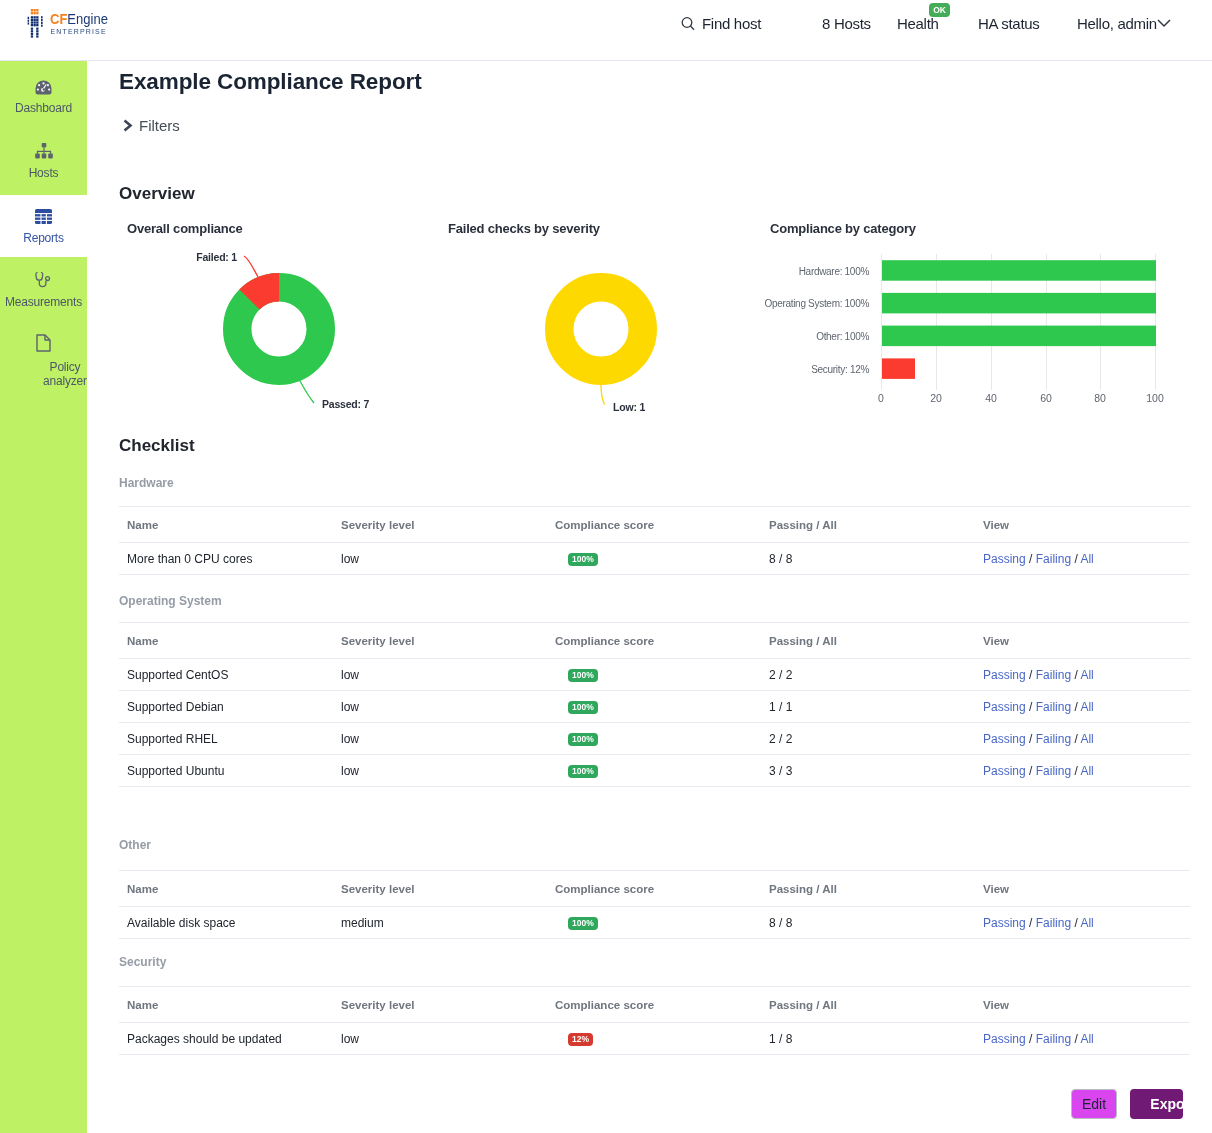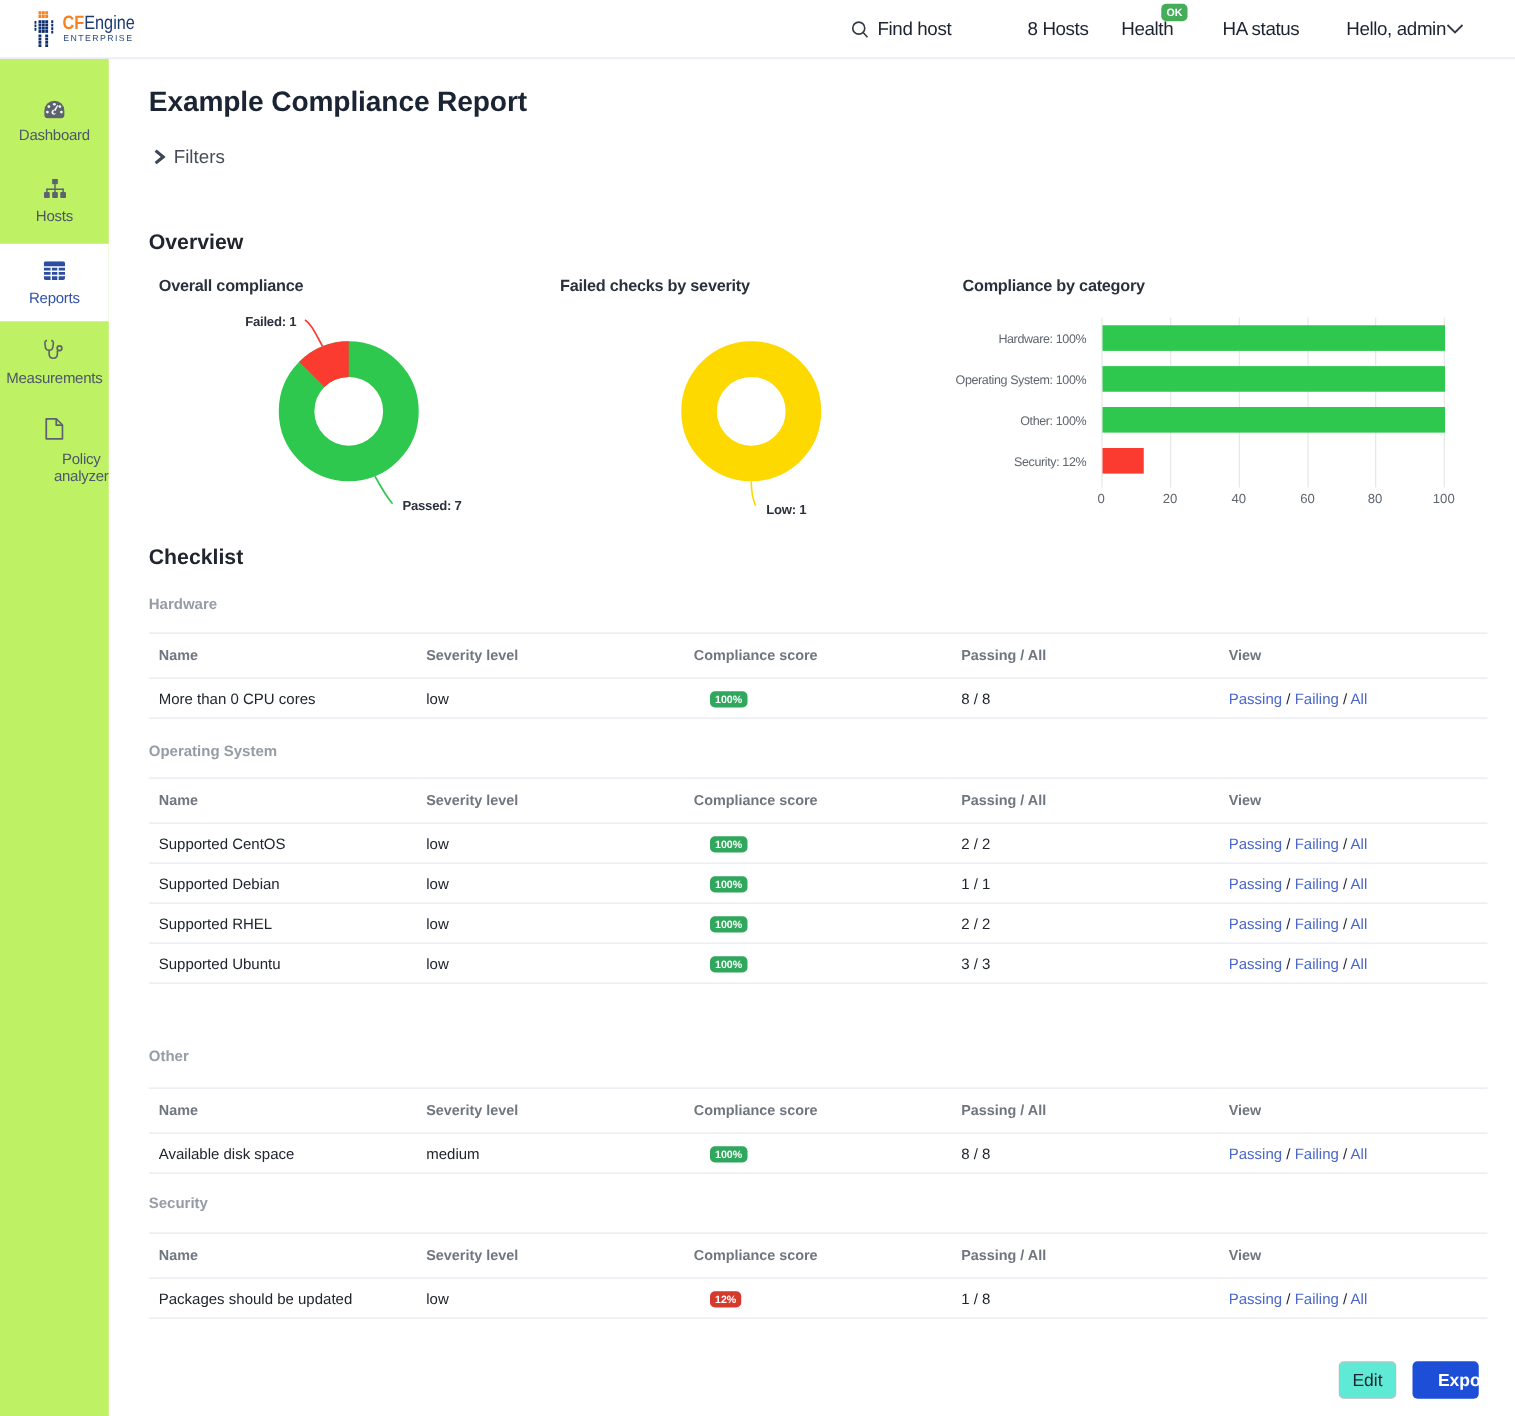--- a/index.html
+++ b/index.html
@@ -1,21 +1,21 @@
 <!DOCTYPE html>
 <html><head>
 <meta charset="utf-8">
 <style>
 * { margin:0; padding:0; box-sizing:border-box; }
 html,body { width:1212px; height:1133px; background:#fff; font-family:"Liberation Sans", sans-serif; }
 #page { position:relative; width:1212px; height:1133px; overflow:hidden; background:#fff; }
 .abs { position:absolute; }
 
 
-#header { position:absolute; left:0; top:0; width:1212px; height:47px; background:#fff; border-bottom:1px solid #e3e7ef; z-index:5; }
+#header { position:absolute; left:0; top:0; width:1212px; height:61px; background:#fff; border-bottom:1px solid #e3e7ef; z-index:5; }
 .navitem { position:absolute; top:0; height:46px; display:flex; align-items:center; font-size:15px; letter-spacing:-0.3px; color:#1d2330; }
 
 
 #sidebar { position:absolute; left:0; top:47px; width:87px; height:1086px; background:#bef264; }
 .sideitem { position:absolute; left:0; width:87px; text-align:center; }
 .sidelabel { font-size:12px; letter-spacing:-0.2px; color:#4c5768; }
 .sidelabel.active { color:#3353a4; }
 
 
 .h1 { position:absolute; left:119px; font-size:22.5px; font-weight:bold; color:#1b2433; letter-spacing:-0.1px; }
@@ -28,22 +28,22 @@
 .ctable th { height:36px; text-align:left; vertical-align:middle; font-size:11.5px; font-weight:bold; color:#70767f; padding:0 0 0 8px; border-top:1px solid #e6e9ef; border-bottom:1px solid #e6e9ef; }
 .ctable td { height:32px; vertical-align:middle; font-size:12px; color:#20252e; padding:0 0 0 8px; border-bottom:1px solid #e6e9ef; }
 .badge { display:inline-block; margin-left:13px; padding:0 4px; height:13.5px; line-height:13.5px; border-radius:4px; font-size:8.5px; font-weight:bold; color:#fff; text-align:center; }
 .badge.g { background:#2fa75c; }
 .badge.r { background:#d53a2f; }
 .vlink { color:#4a67c8; }
 .vsep { color:#20252e; }
 
 
 .btn { position:absolute; height:30px; border-radius:4px; font-size:14px; display:flex; align-items:center; justify-content:center; }
-#btnedit { left:1071px; top:1089px; width:46px; background:#5eead4; border:1px solid #b9bdc4; color:#1d2330; }
-#btnexport { left:1130px; top:1089px; width:53px; background:#1d4ed8; color:#fff; font-weight:bold;padding-left:32px; }
+#btnedit { left:1071px; top:1089px; width:46px; background:#d946ef; border:1px solid #b9bdc4; color:#1d2330; }
+#btnexport { left:1130px; top:1089px; width:53px; background:#701a75; color:#fff; font-weight:bold;padding-left:32px; }
 </style>
 </head>
 <body>
 <div id="page">
 
   <div id="header">
     <svg class="abs" style="left:26px;top:8px;" width="18" height="30" viewBox="0 0 18 30">
 
       <g fill="#f5821f">
         <rect x="4.8" y="1" width="2.3" height="2.5"></rect>

